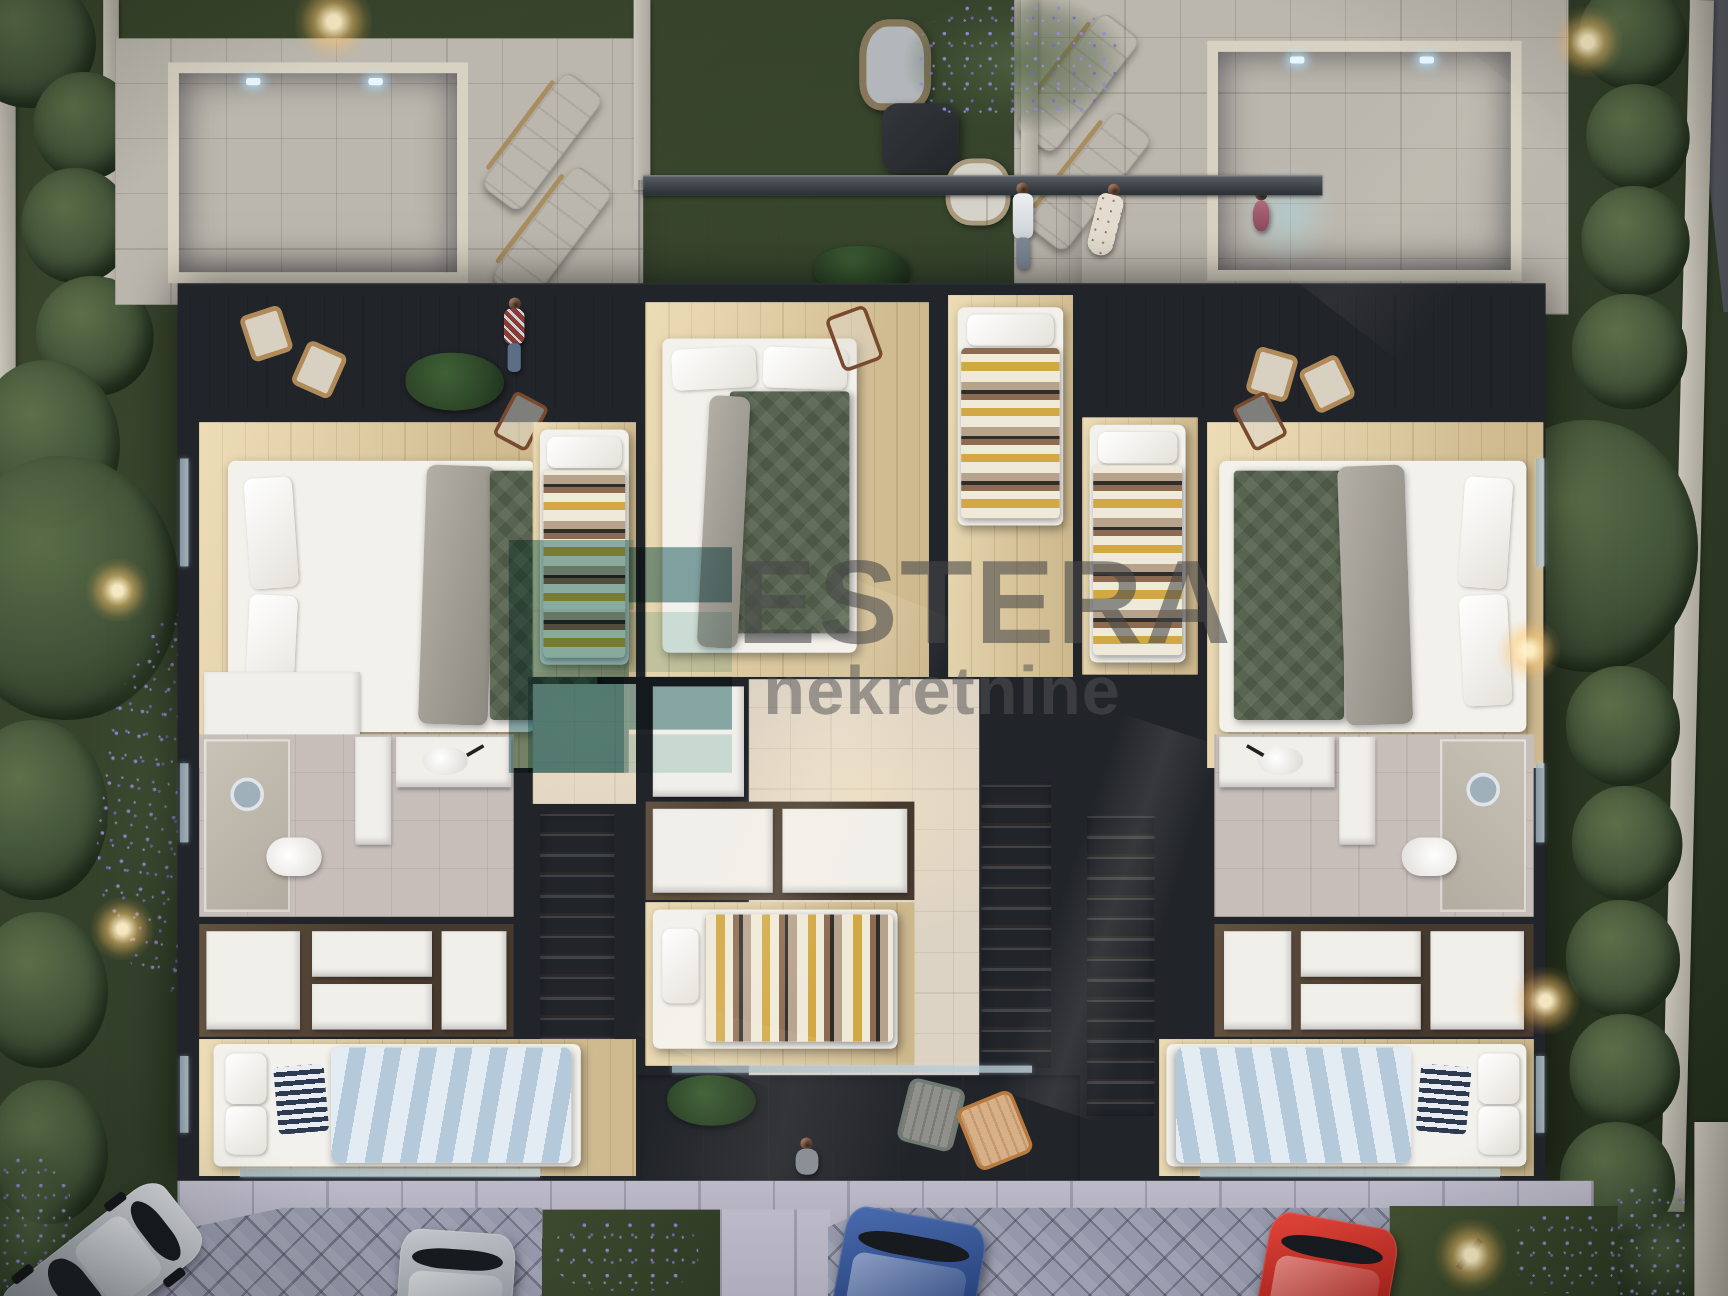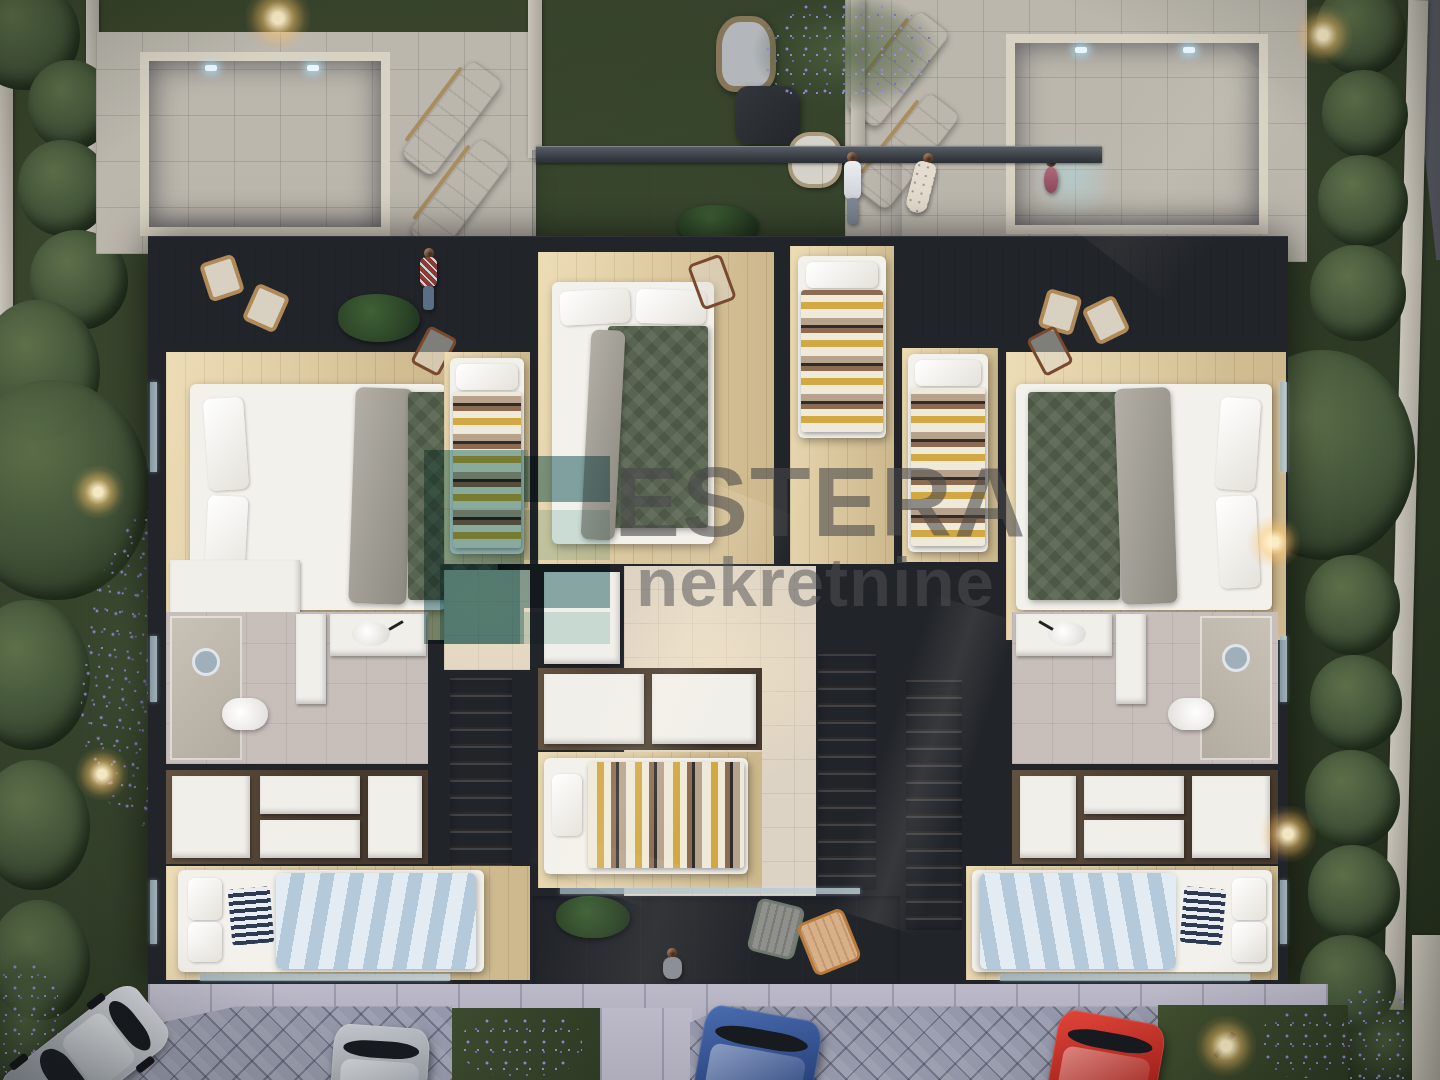--- a/index.html
+++ b/index.html
@@ -90,21 +90,21 @@
   .car .roof{position:absolute;left:9%;top:25%;width:82%;height:31%;border-radius:10px;background:linear-gradient(135deg, rgba(255,255,255,.4), rgba(255,255,255,.05));}
   .car .ws{position:absolute;left:7%;top:58%;width:86%;height:17%;background:#1a1e24;border-radius:45%/65%;}
   .wheel{position:absolute;width:8px;height:20px;background:#14161a;border-radius:3px;}
   
   .person .head{position:absolute;width:10px;height:10px;border-radius:50%;background:radial-gradient(circle at 35% 35%, #c59a7c, #6d4a34 70%);}
   .person .hair{position:absolute;width:10px;height:10px;border-radius:50%;background:radial-gradient(circle at 60% 60%, #3a281c, transparent 75%);}
   .person .body{position:absolute;border-radius:6px;box-shadow:1px 2px 4px rgba(0,0,10,.45);}
   
   .wm-block{mix-blend-mode:multiply;}
   #wm-brand{font-weight:bold;font-size:99px;letter-spacing:2px;color:rgba(70,70,72,.58);line-height:1;}
-  #wm-sub{font-weight:bold;font-size:69px;letter-spacing:1px;color:rgba(82,82,84,.52);line-height:1;}
+  #wm-sub{font-weight:bold;font-size:57px;letter-spacing:1px;color:rgba(82,82,84,.52);line-height:1;}
   .vignette{pointer-events:none;background:
      radial-gradient(1300px 950px at 50% 48%, transparent 60%, rgba(8,12,6,.45) 100%);}
 </style>
 </head>
 <body>
 
 <div id="scene">
 
   <div class="abs wall" style="left:0;top:0;width:13px;height:320px;"></div>
   <div class="abs wall" style="left:86px;top:0;width:13px;height:308px;"></div>

